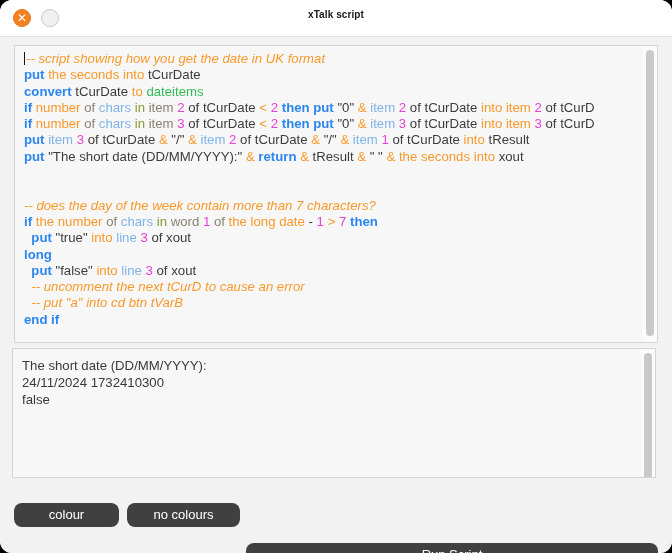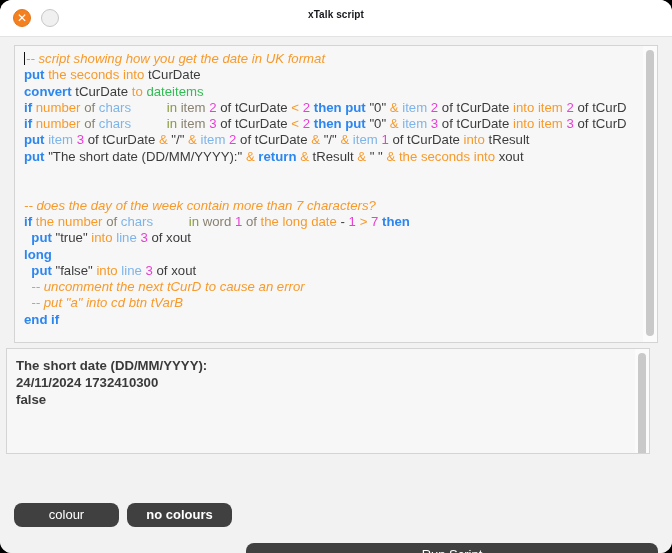--- a/index.html
+++ b/index.html
@@ -87,25 +87,24 @@
     box-sizing: border-box;
     overflow: hidden;
   }
   #code-panel {
     left: 14px;
     top: 8px;
     width: 644px;
     height: 298px;
   }
   #output-panel {
-    left: 6px;
+    left: 12px;
     top: 311px;
     width: 644px;
-    height: 106px;
-    font-weight: bold;
+    height: 130px;
   }
 
   .panel-inner {
     position: absolute;
     left: 0; top: 0; right: 14px; bottom: 0;
     padding: 5px 0 0 9px;
     box-sizing: border-box;
     overflow: hidden;
     white-space: nowrap;
   }
@@ -137,21 +136,21 @@
   .ln { height: 16.3px; white-space: pre; }
   .ln.blank { height: 16.3px; }
 
   .kw      { color: #2c86f0; font-weight: bold; }  
   .cmd     { color: #f79a2b; }                     
   .amp     { color: #f79a2b; }
   .var     { color: #3c3c3c; }
   .num     { color: #e83fd6; }
   .of      { color: #8a8272; }
   .chars   { color: #7fb4e8; }
-  .in      { color: #8a9b3a; margin-left: 32px; }
+  .in      { color: #8a9b3a; }
   .green   { color: #33bb55; }
   .comment { color: #f79a2b; font-style: italic; }
   .cmp     { color: #f79a2b; }
 
   
   #caret {
     display: inline-block;
     width: 1px;
     height: 13px;
     background: #111;
@@ -184,21 +183,21 @@
     background: #404040;
     border-radius: 8px;
     color: #ffffff;
     font-size: 13px;
     line-height: 24px;
     text-align: center;
     box-sizing: border-box;
     user-select: none;
   }
   #btn-colour      { left: 0;   width: 105px; }
-  #btn-no-colours  { left: 113px; width: 105px; font-weight: bold; }
+  #btn-no-colours  { left: 113px; width: 113px; }
   #btn-run         { left: 232px; width: 412px; margin-top: 40px; }
 </style>
 </head>
 <body>
 
 <div id="window">
 
   <div id="titlebar">
     <div class="win-btn" id="btn-close">
       <div class="x">✕</div>

